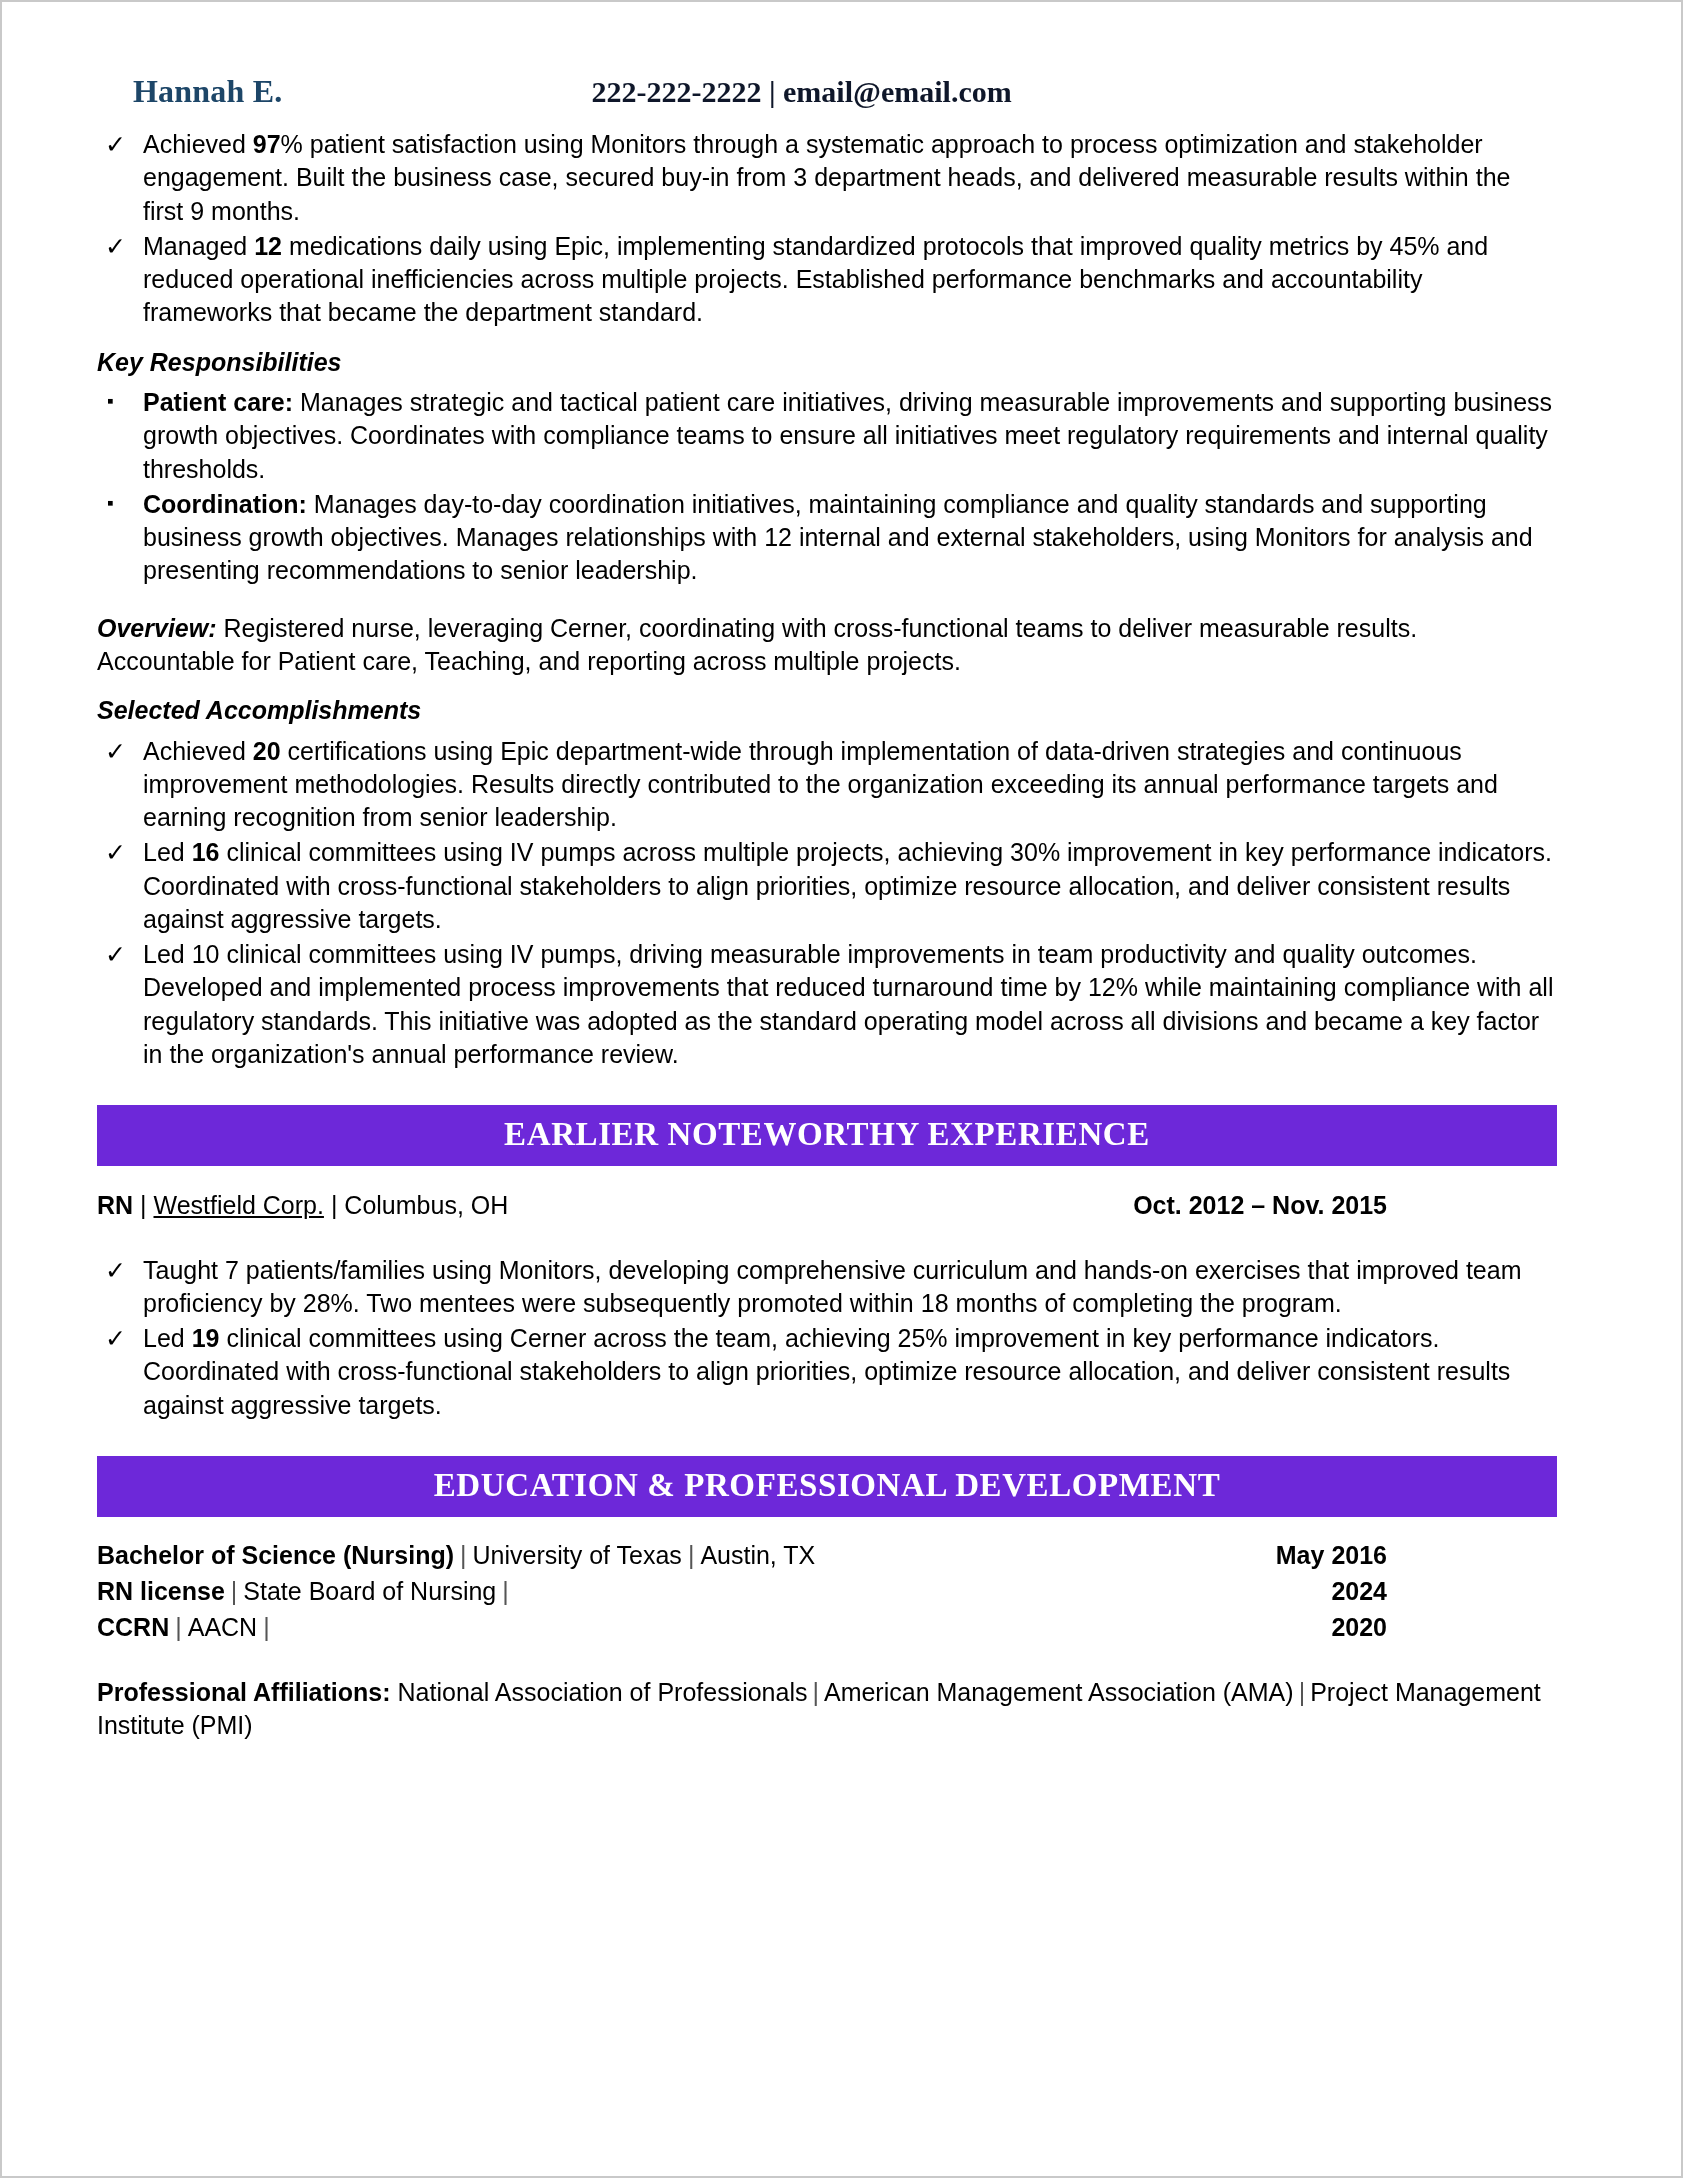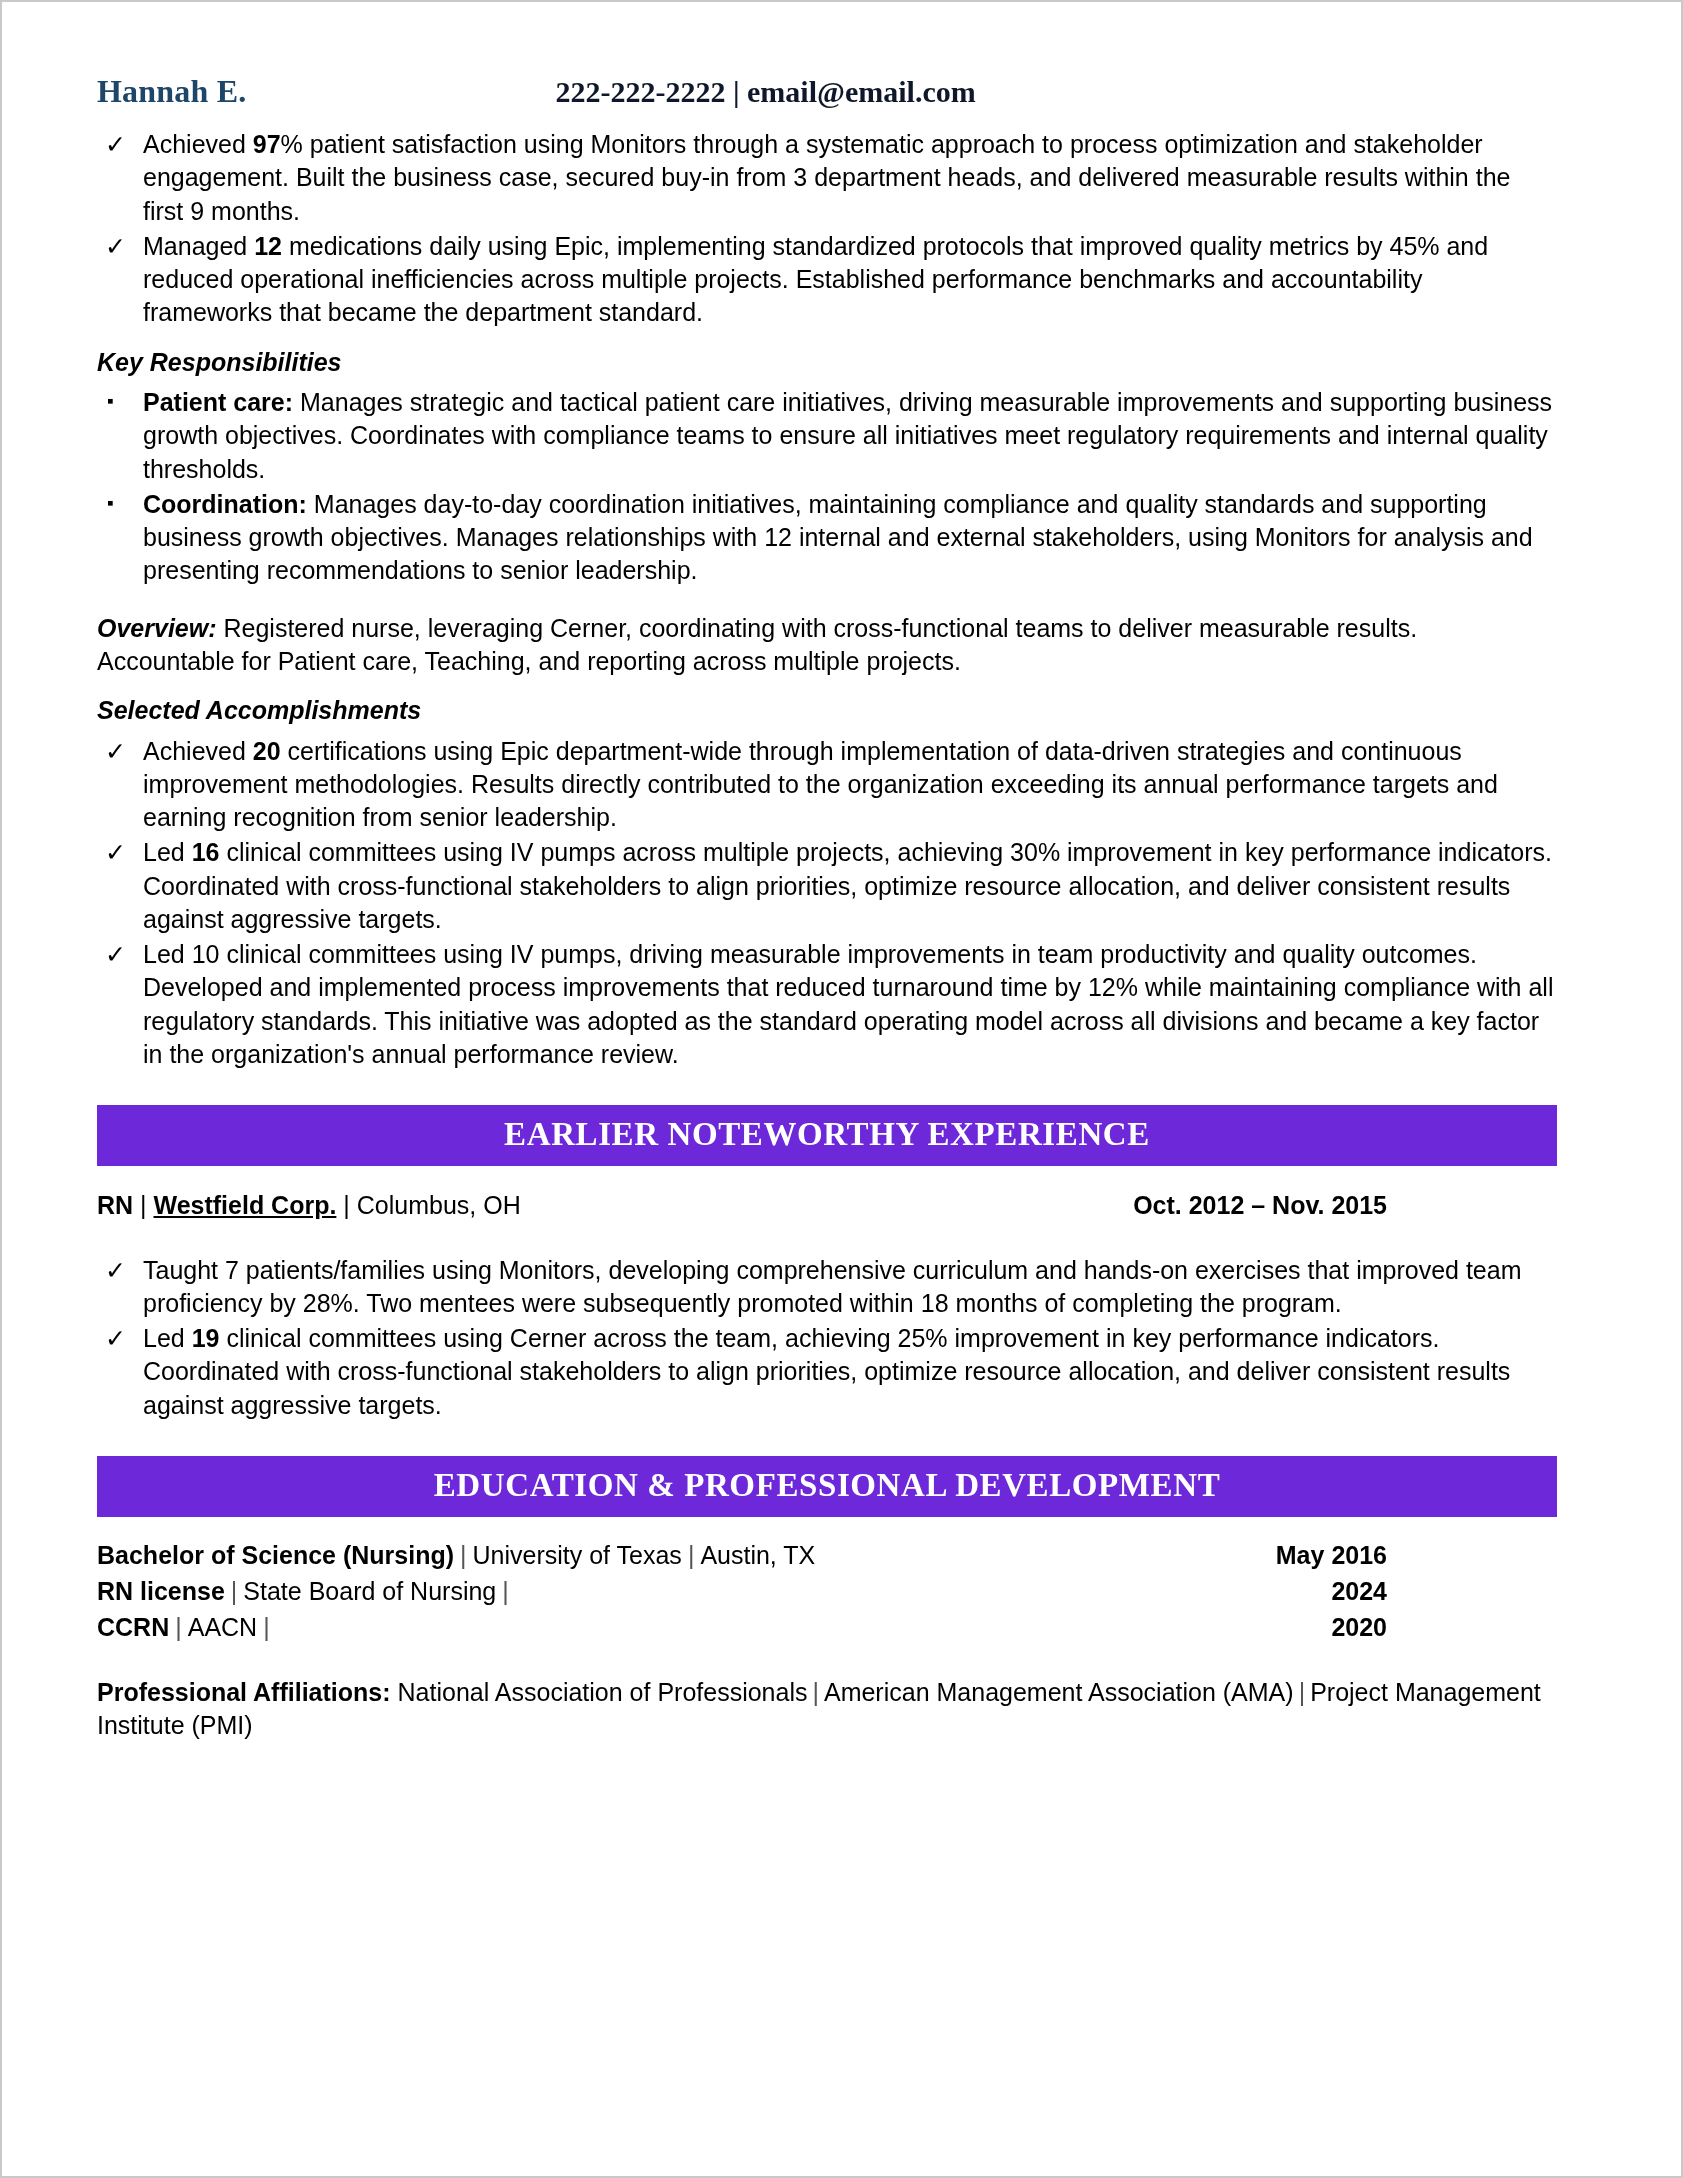--- a/index.html
+++ b/index.html
@@ -29,20 +29,21 @@
     top: 71px;
     width: 1460px;
   }
 
   
   .header {
     display: flex;
     align-items: baseline;
     justify-content: flex-start;
     margin-bottom: 18px;
+    margin-left: 36px;
   }
   .cand-name {
     font-family: "Liberation Serif", serif;
     font-weight: bold;
     font-size: 32px;
     color: #1d4668;
     letter-spacing: 0.2px;
     white-space: nowrap;
   }
   .contact {
@@ -148,21 +149,21 @@
   
   .exp-list { margin-top: 22px; }
   .exp-row {
     display: flex;
     align-items: baseline;
     font-size: 25px;
     line-height: 1.42;
   }
   .exp-row .left { flex: 0 0 auto; white-space: nowrap; }
   .exp-row .left .role { font-weight: bold; }
-  .exp-row .left .company { text-decoration: underline; font-weight: bold; }
+  .exp-row .left .company { text-decoration: underline; font-weight: normal; }
   .exp-row .right {
     font-weight: bold;
     white-space: nowrap;
     margin-left: auto;
     margin-right: 170px;
   }
 
   
   .edu-list { margin-top: 20px; }
   .edu-row {

